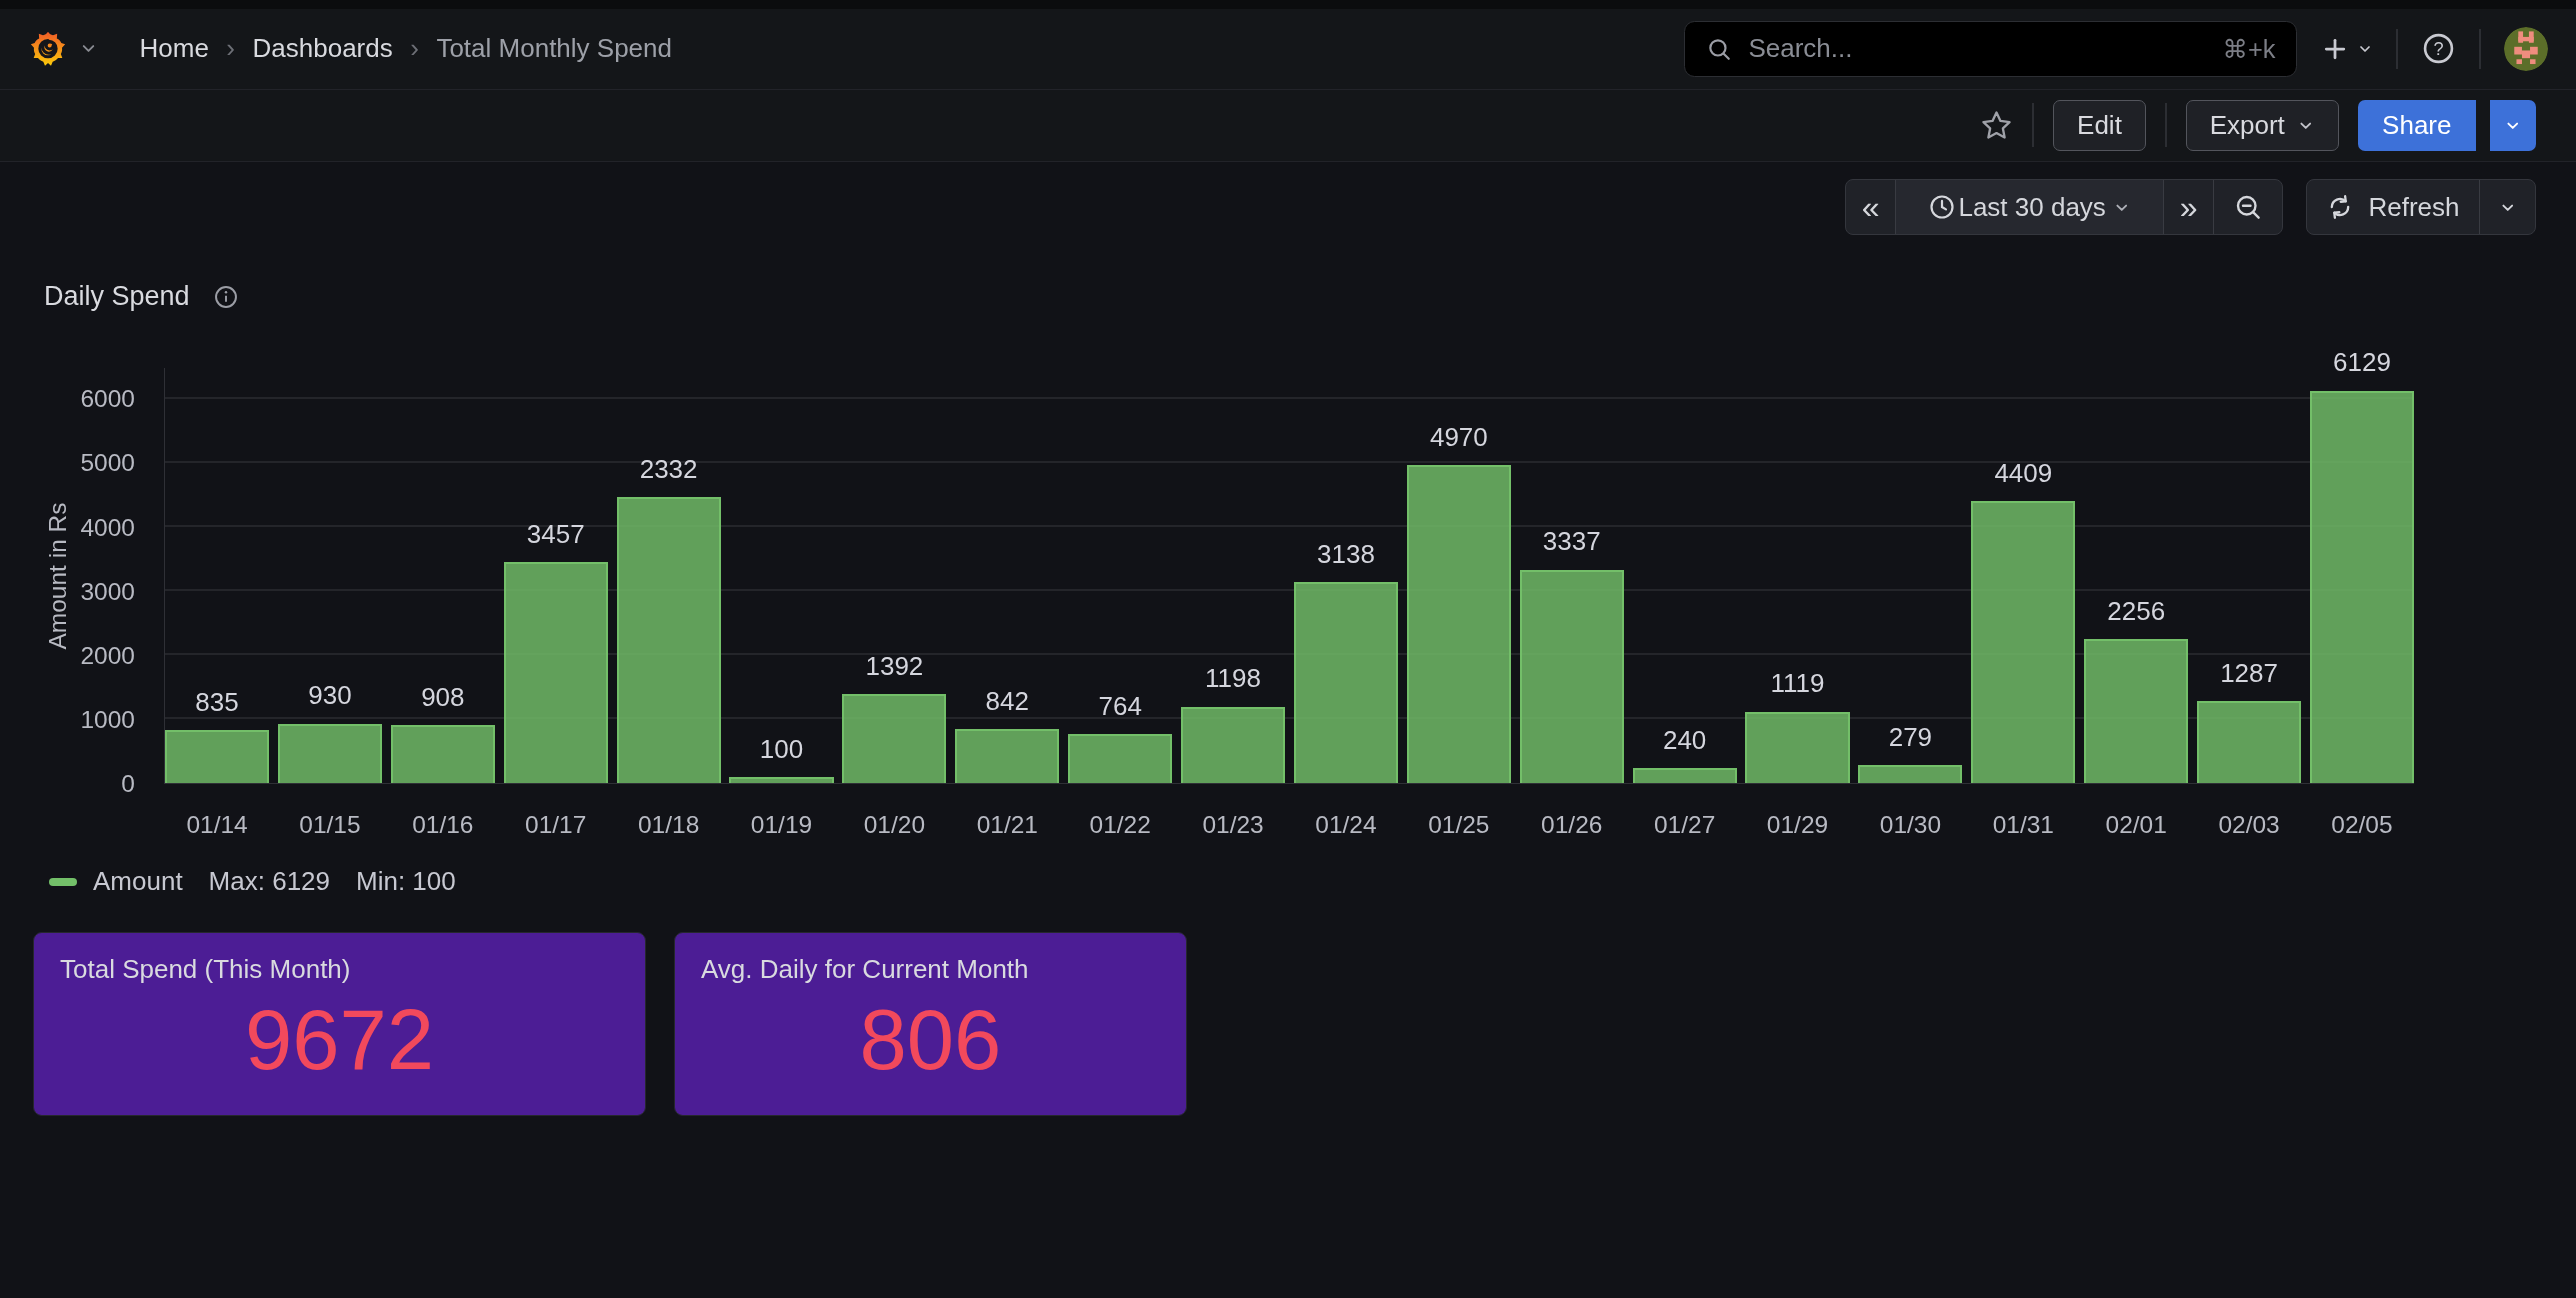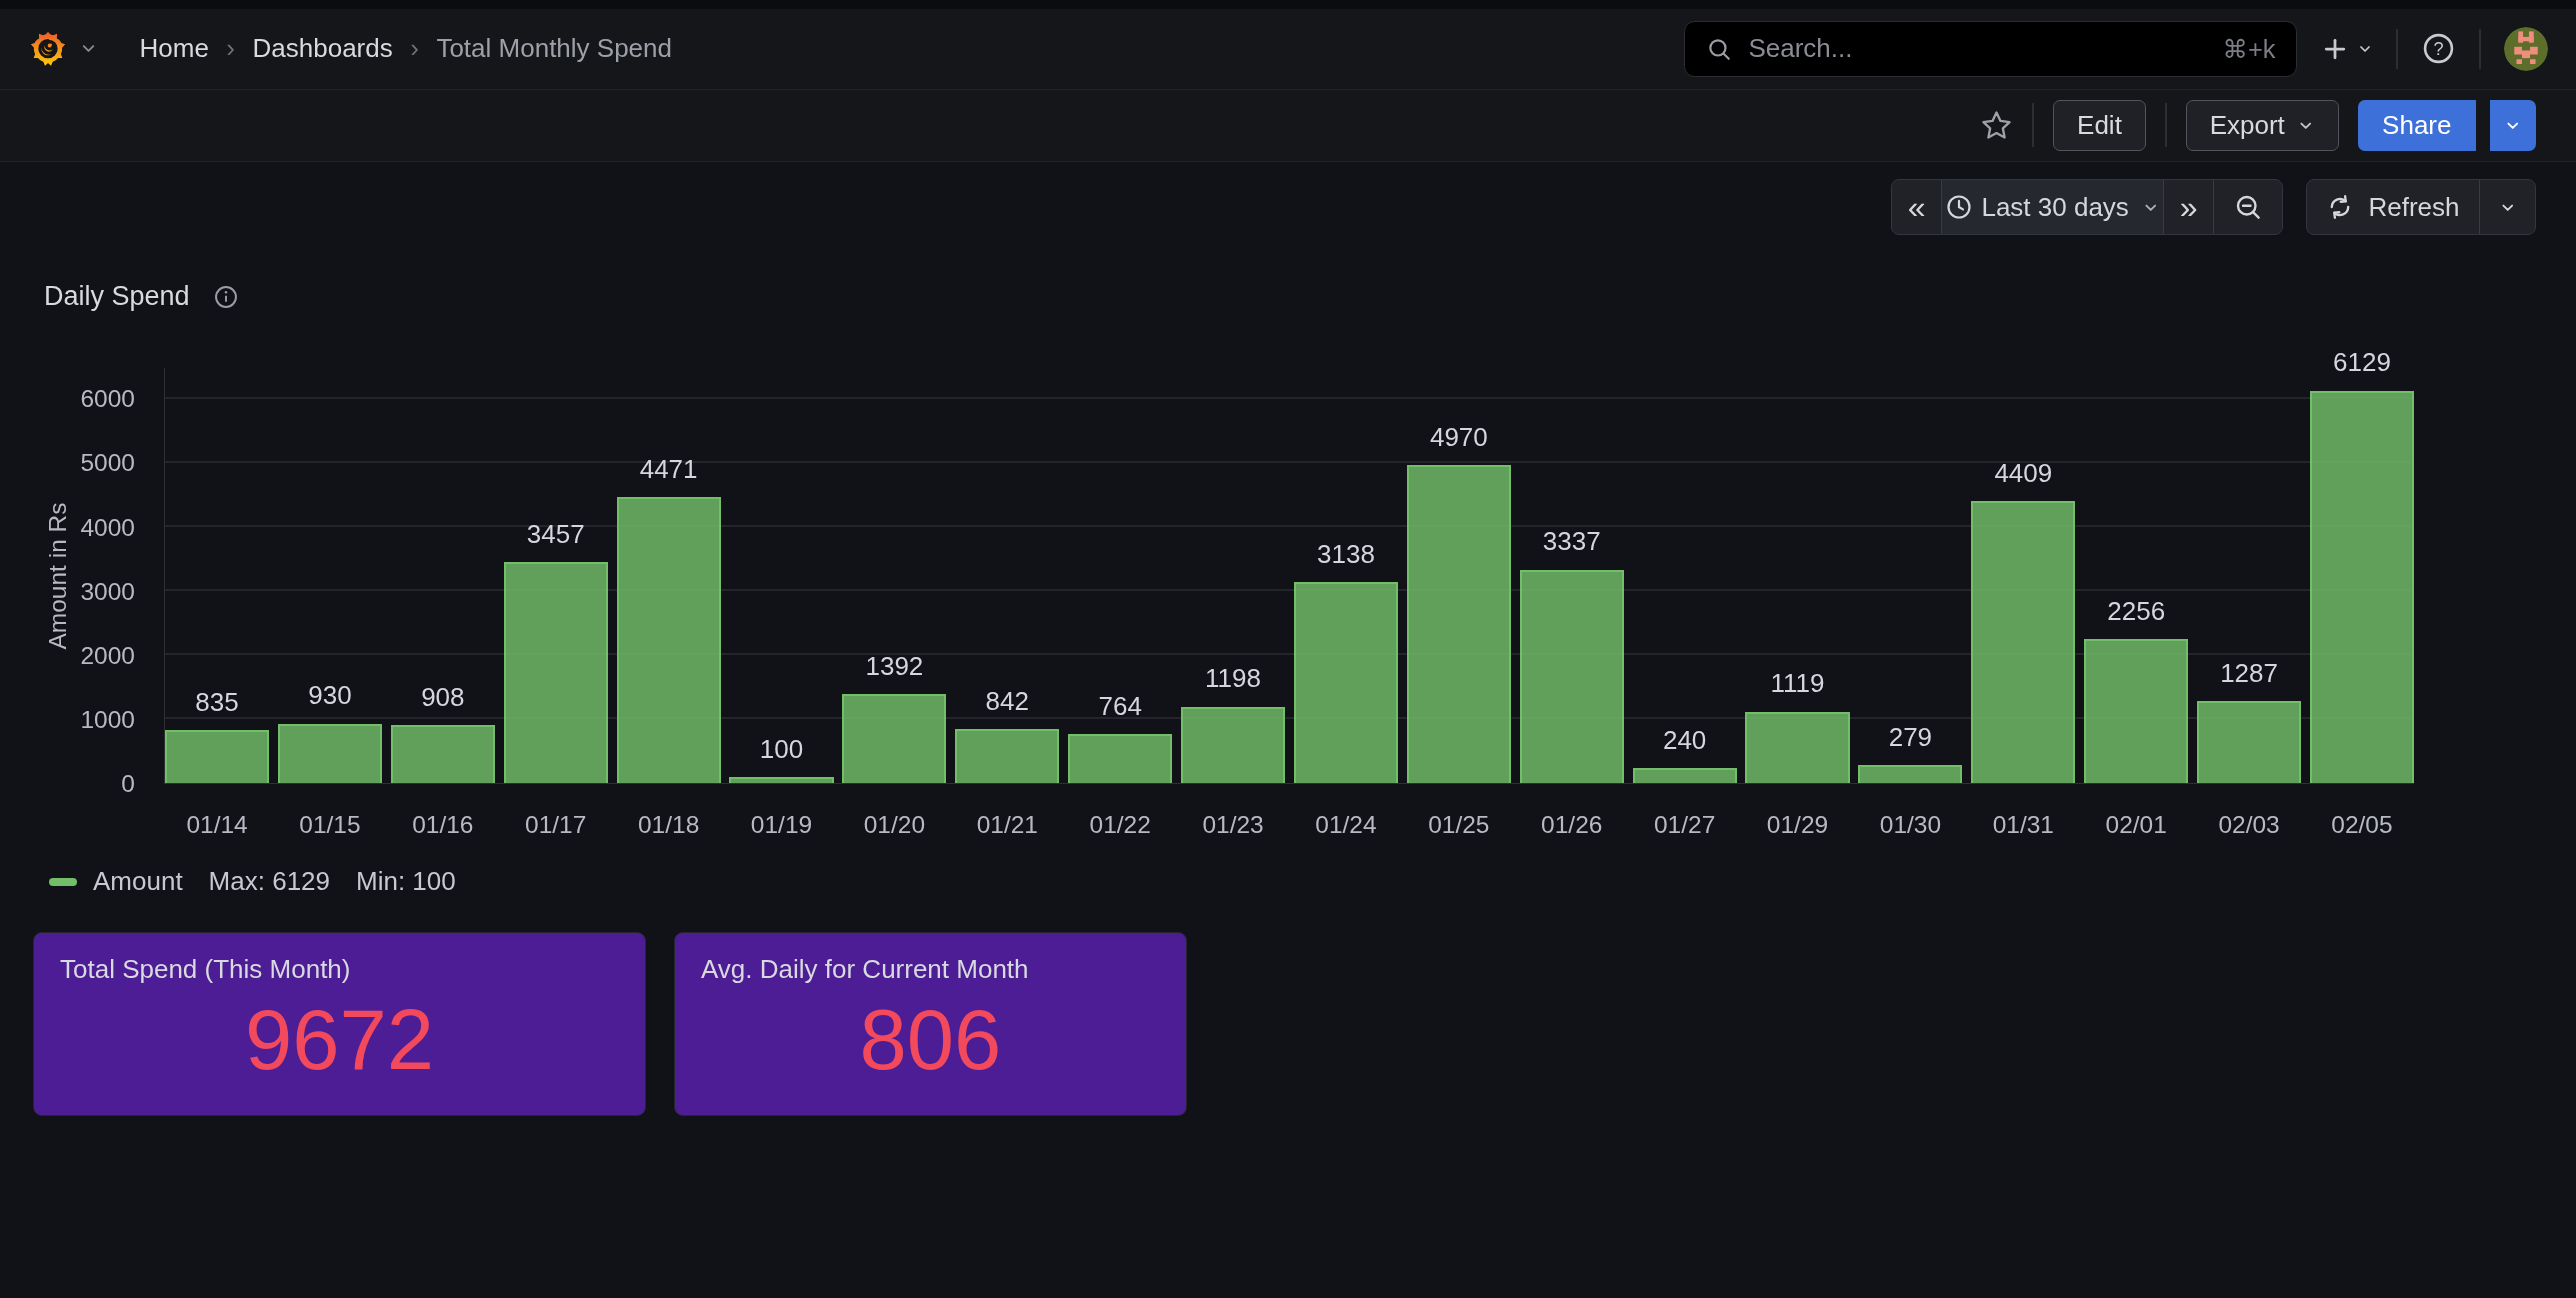--- a/index.html
+++ b/index.html
@@ -68,21 +68,21 @@
 
   
   .timebar { display: flex; justify-content: flex-end; align-items: center; gap: 23px; padding: 17.5px 40px 0 0; }
   .tp-group {
     display: flex; align-items: stretch; height: 56px;
     background: #202228; border: 1.8px solid #34363d; border-radius: 8px; overflow: hidden;
   }
   .tp-seg { display: flex; align-items: center; justify-content: center; padding: 0 19px; cursor: pointer; color: #d5d7dc; }
   .tp-seg + .tp-seg { border-left: 1.8px solid #393b42; }
   .tp-arrow { font-size: 32px; line-height: 1; padding: 0 16px; }
-  .tp-main { background: #26282f; gap: 8px; font-size: 26px; color: #d5d7dc; padding: 0 3px; }
+  .tp-main { background: #26282f; gap: 2px; font-size: 26px; color: #d5d7dc; padding: 0 32px; }
   .tp-main .chev { color: #aeb0b8; margin-left: 5.3px; }
   .refresh-seg { gap: 14px; font-size: 26px; }
 
   
   .panel-title-row { display: flex; align-items: center; gap: 23px; padding: 46px 0 0 44px; height: 77px; }
   .panel-title { font-size: 27px; font-weight: 500; color: #d9dadf; cursor: pointer; }
   .info-icon { color: #9b9da5; cursor: pointer; }
 
   .chart-wrap { position: relative; margin-top: 56px; height: 416px; }
   .y-axis-label {
@@ -368,21 +368,21 @@
             <div class="bar-value" style="bottom: calc(14.0123% + 12.3px);">908</div>
             <div class="bar-x">01/16</div>
           </div>
           <div class="bar-slot">
             <div class="bar" style="height: 53.3488%;"></div>
             <div class="bar-value" style="bottom: calc(53.3488% + 12.3px);">3457</div>
             <div class="bar-x">01/17</div>
           </div>
           <div class="bar-slot">
             <div class="bar" style="height: 68.9969%;"></div>
-            <div class="bar-value" style="bottom: calc(68.9969% + 12.3px);">4471</div>
+            <div class="bar-value" style="bottom: calc(68.9969% + 12.3px);">2332</div>
             <div class="bar-x">01/18</div>
           </div>
           <div class="bar-slot">
             <div class="bar" style="height: 1.54321%;"></div>
             <div class="bar-value" style="bottom: calc(1.54321% + 12.3px);">100</div>
             <div class="bar-x">01/19</div>
           </div>
           <div class="bar-slot">
             <div class="bar" style="height: 21.4815%;"></div>
             <div class="bar-value" style="bottom: calc(21.4815% + 12.3px);">1392</div>

